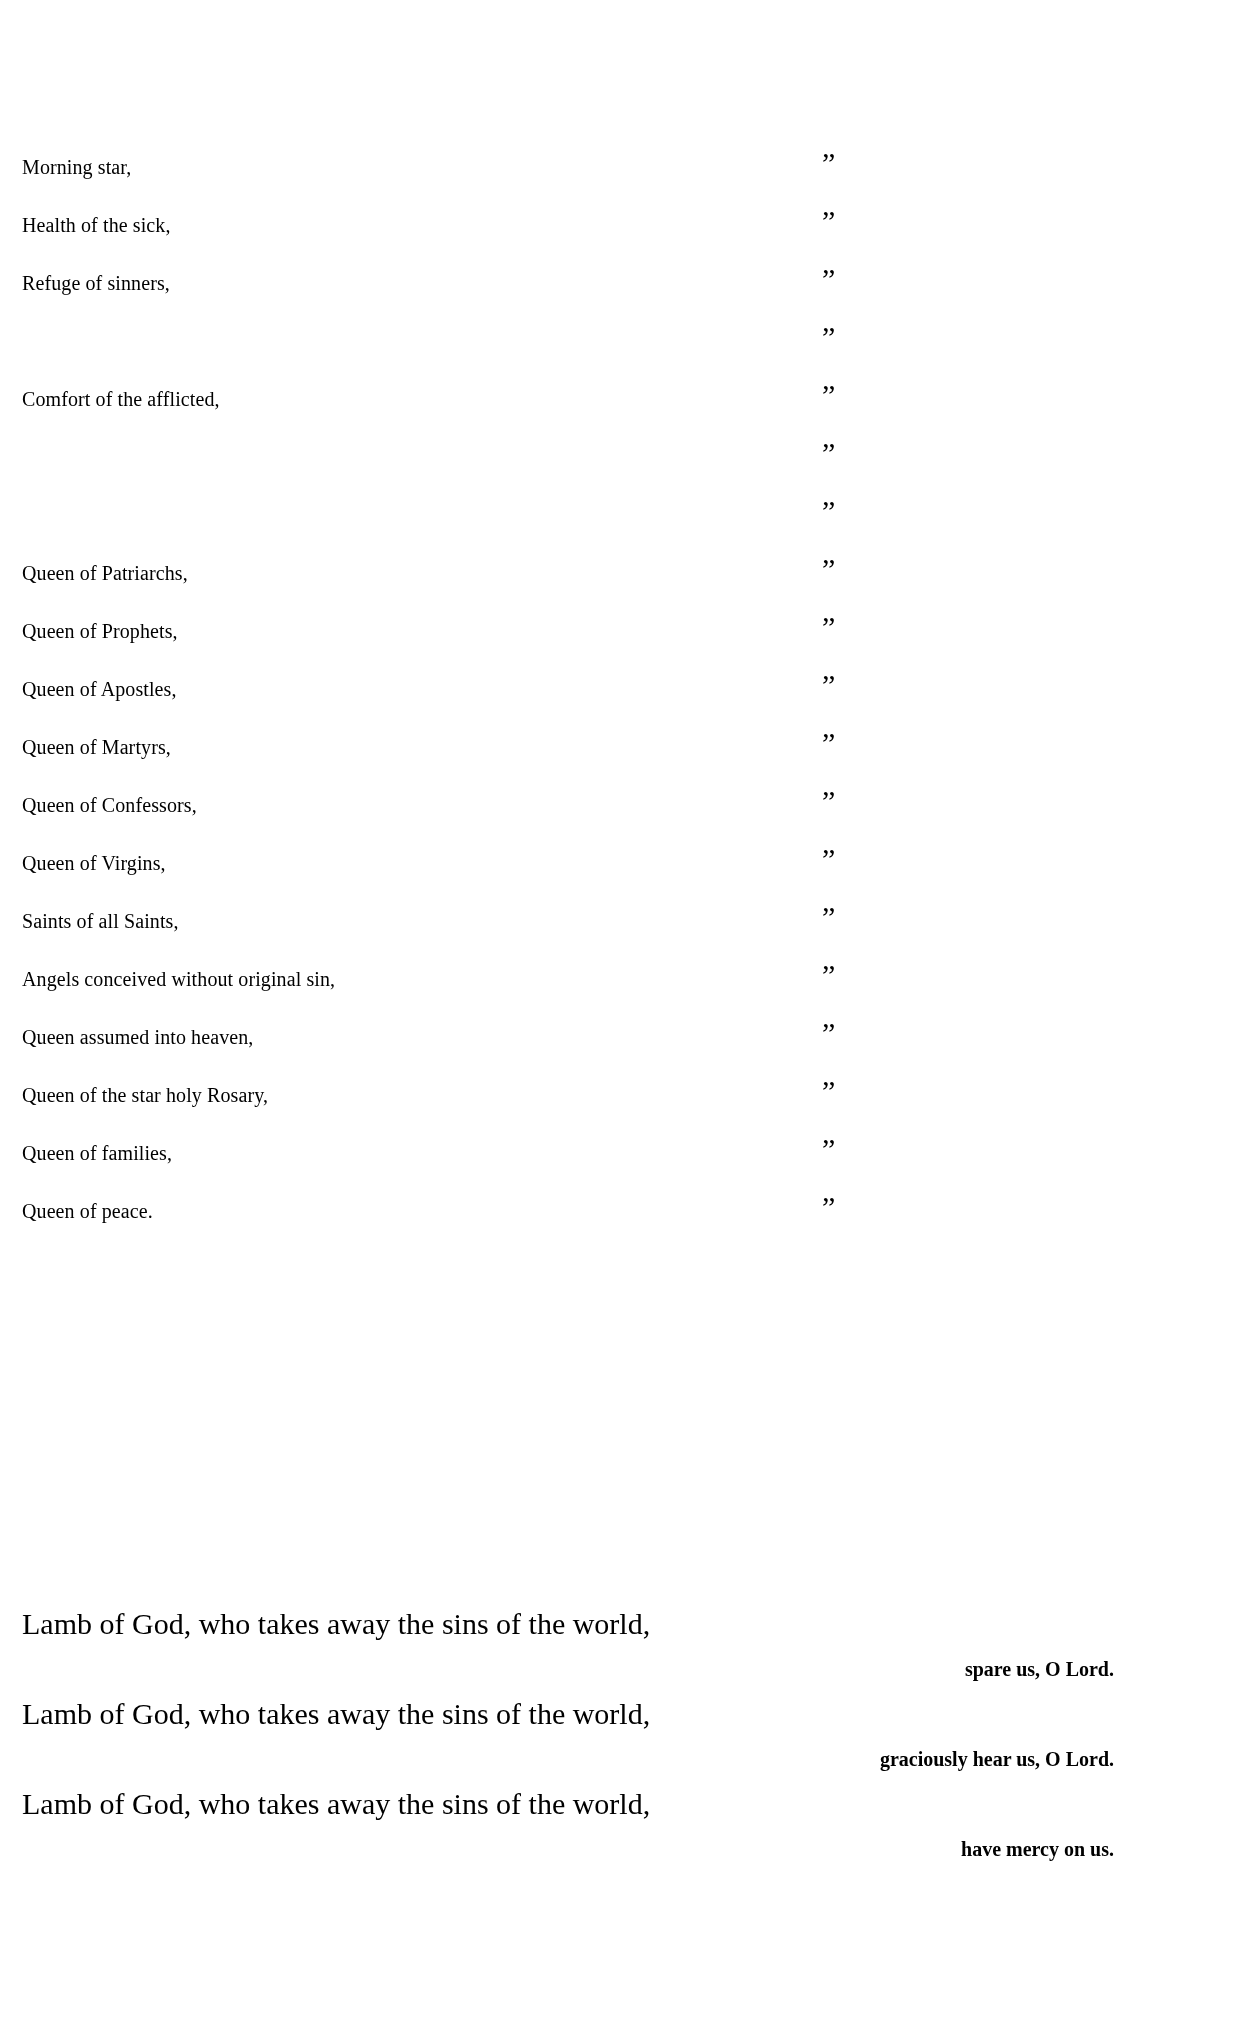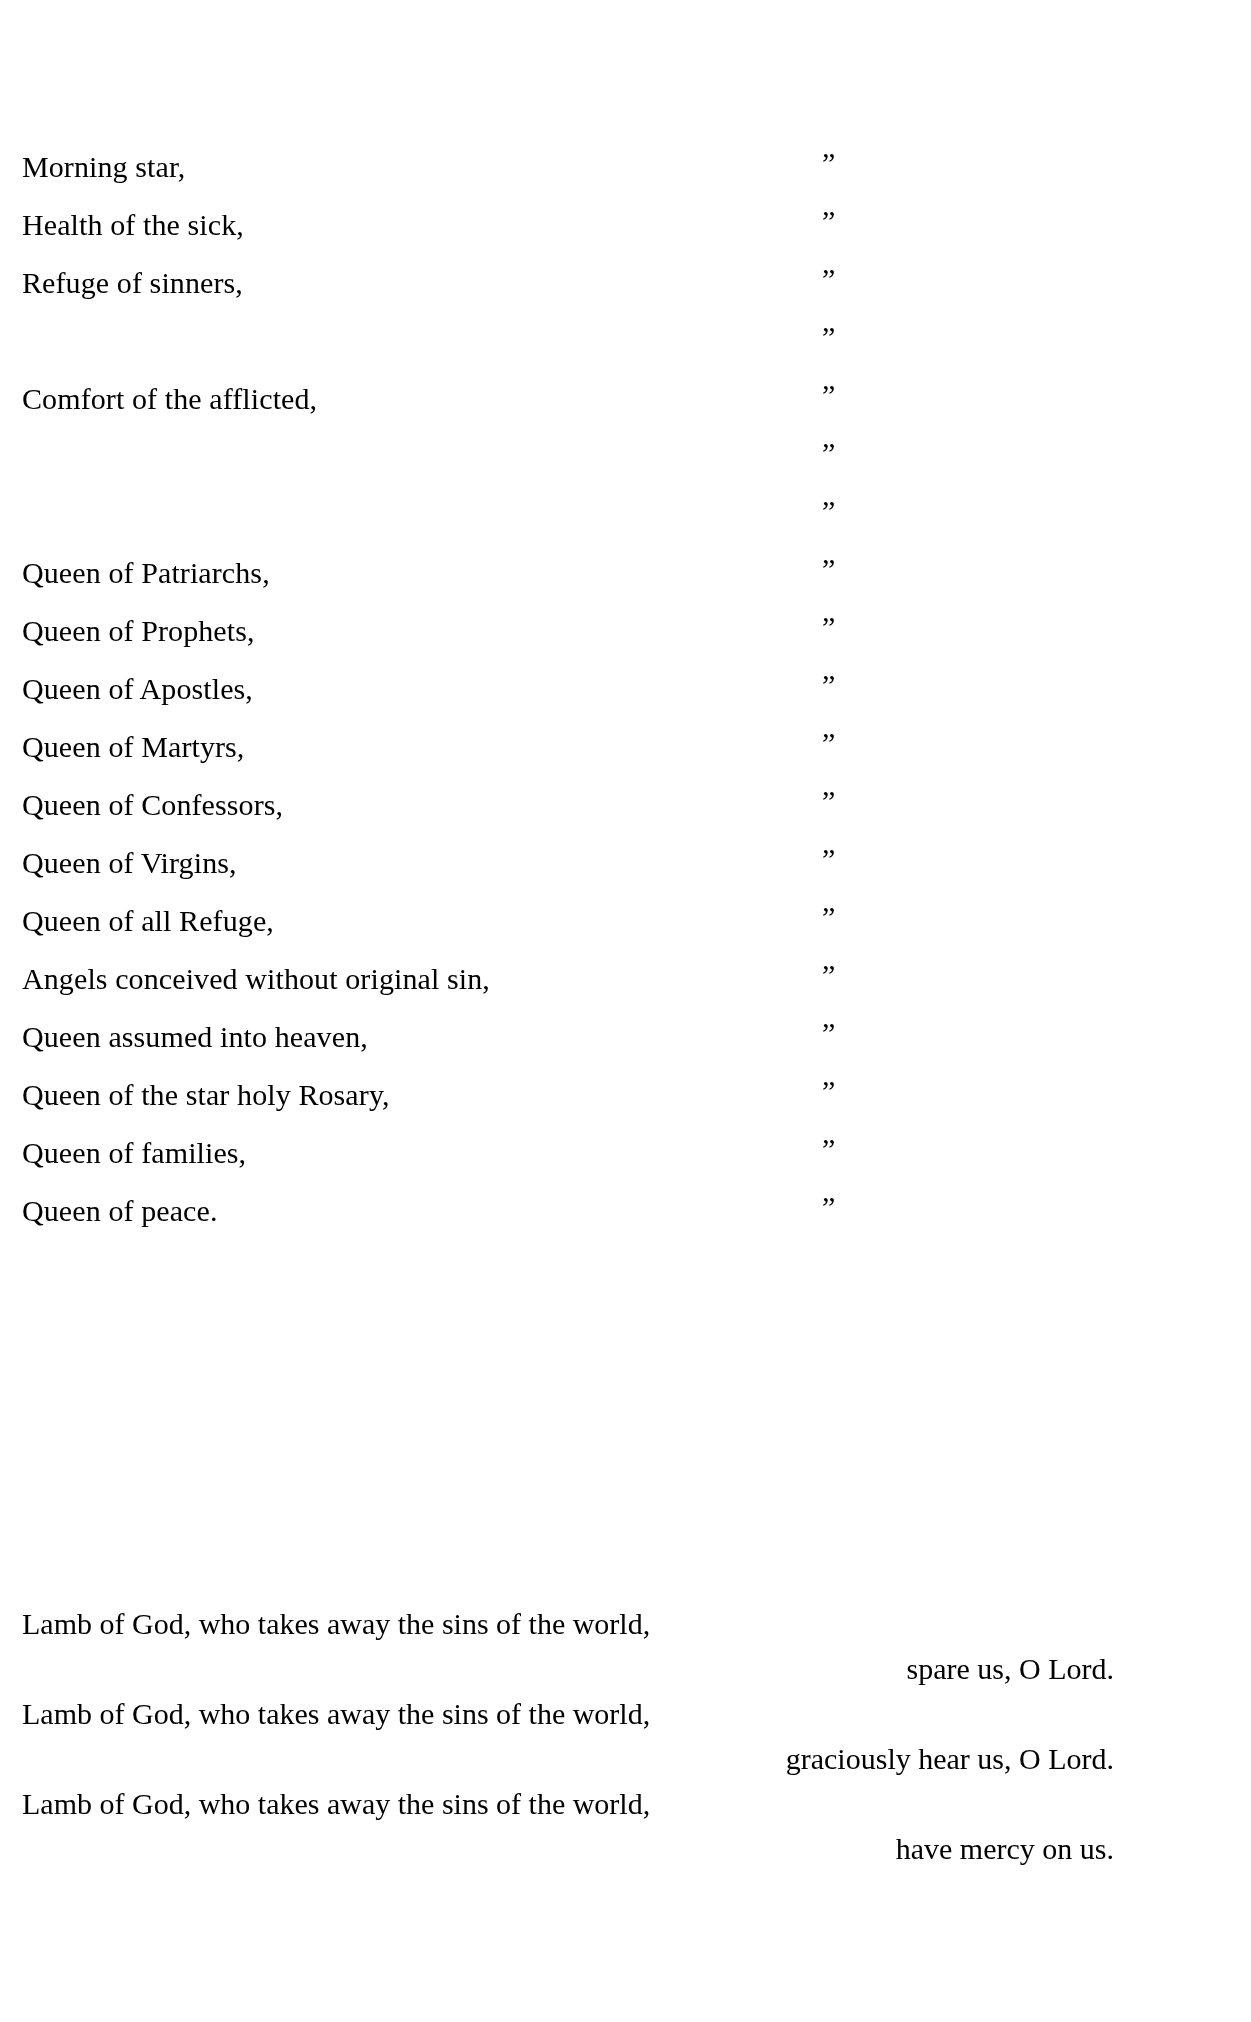--- a/index.html
+++ b/index.html
@@ -35,21 +35,21 @@
   }
 
   .invocation-row {
     position: relative;
     height: 58px;
     line-height: 58px;
     white-space: nowrap;
   }
 
   .invocation-text {
-    font-size: 30px;
+    font-size: 20px;
     line-height: 58px;
     letter-spacing: 0.1px;
     display: inline-block;
     vertical-align: baseline;
   }
 
   .invocation-response-mark {
     position: absolute;
     left: 800px;
     top: 0;
@@ -68,23 +68,23 @@
   }
 
   .lamb-petition {
     font-size: 30px;
     line-height: 44px;
     text-align: left;
     white-space: nowrap;
   }
 
   .lamb-response {
-    font-size: 30px;
+    font-size: 20px;
     line-height: 46px;
-    font-weight: normal;
+    font-weight: bold;
     text-align: right;
     padding-right: 68px;
     white-space: nowrap;
   }
 </style>
 </head>
 <body>
 
 <div class="page">
 
@@ -146,21 +146,21 @@
       <span class="invocation-text">Queen of Confessors,</span>
       <span class="invocation-response-mark">”</span>
     </div>
 
     <div class="invocation-row">
       <span class="invocation-text">Queen of Virgins,</span>
       <span class="invocation-response-mark">”</span>
     </div>
 
     <div class="invocation-row">
-      <span class="invocation-text">Queen of all Refuge,</span>
+      <span class="invocation-text">Saints of all Saints,</span>
       <span class="invocation-response-mark">”</span>
     </div>
 
     <div class="invocation-row">
       <span class="invocation-text">Angels conceived without original sin,</span>
       <span class="invocation-response-mark">”</span>
     </div>
 
     <div class="invocation-row">
       <span class="invocation-text">Queen assumed into heaven,</span>

